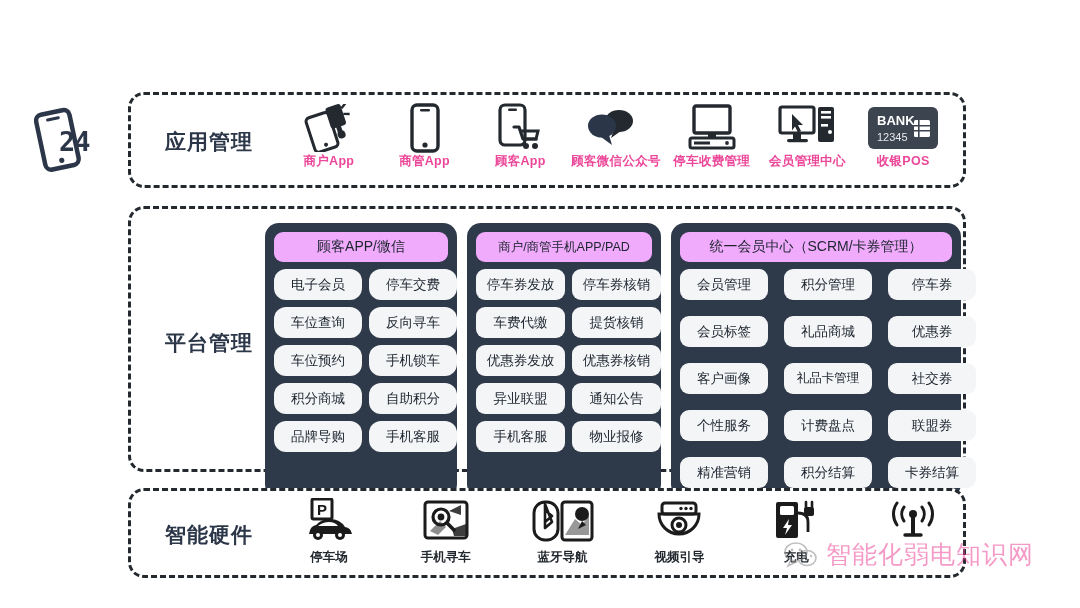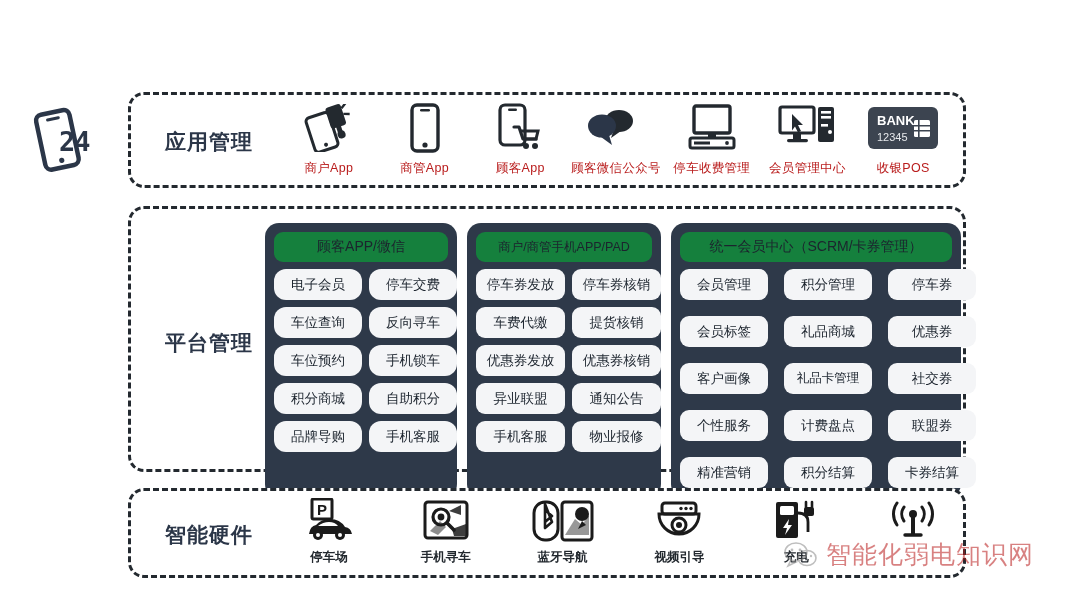--- a/index.html
+++ b/index.html
@@ -70,45 +70,45 @@
     flex-direction: column;
     align-items: center;
   }
   .app-icon {
     height: 50px;
     display: flex;
     align-items: center;
     justify-content: center;
   }
   .app-caption {
-    margin-top: 7px;
+    margin-top: 0;
     font-size: 12.5px;
-    font-weight: normal;
-    color: #b91c1c;
+    font-weight: bold;
+    color: #ec4899;
     white-space: nowrap;
     letter-spacing: 0.3px;
   }
 
   
   .panels {
     position: absolute;
     left: 134px; top: 14px;
     display: flex;
     gap: 10px;
   }
   .panel {
     background: #2e3949;
     border-radius: 14px;
     padding: 9px 9px 10px 9px;
     display: flex;
     flex-direction: column;
     gap: 7px;
   }
   .panel-header {
-    background: #15803d;
+    background: #f0abfc;
     border-radius: 9px;
     height: 30px;
     display: flex;
     align-items: center;
     justify-content: center;
     font-size: 14px;
     color: #1c242e;
     white-space: nowrap;
     padding: 0 10px;
   }
@@ -169,21 +169,21 @@
   .watermark {
     position: absolute;
     left: 784px; top: 538px;
     display: flex;
     align-items: center;
     gap: 8px;
     opacity: 0.55;
   }
   .watermark-text {
     font-size: 25px;
-    color: #b91c1c;
+    color: #ec4899;
     letter-spacing: 1px;
     white-space: nowrap;
   }
   svg { display: block; }
 </style>
 </head>
 <body>
 
 <div id="page">
 

